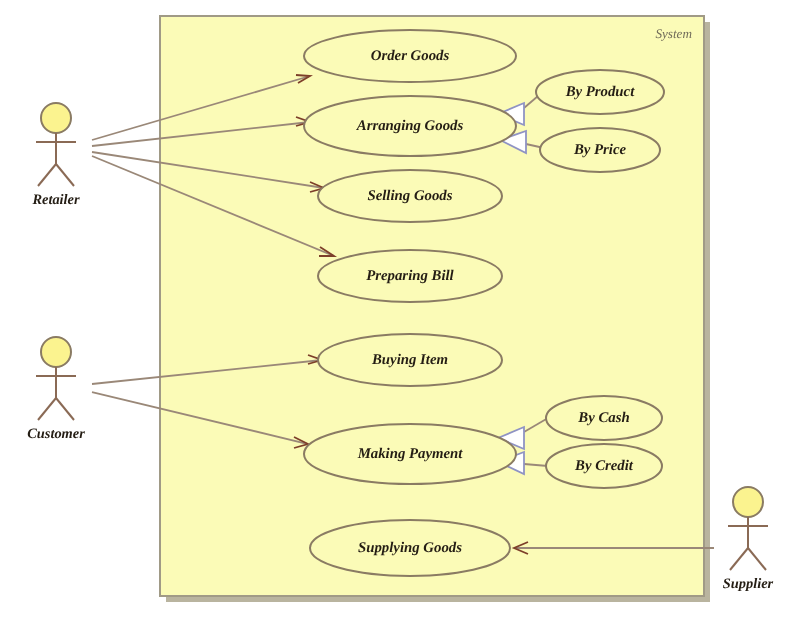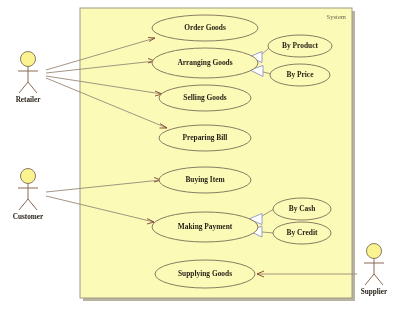--- a/index.html
+++ b/index.html
@@ -12,20 +12,21 @@
     height: 315px;
     position: relative;
     overflow: hidden;
     font-family: "Liberation Serif", "DejaVu Serif", serif;
   }
   #diagram-root {
     position: absolute;
     left: 0; top: 0;
     width: 400px;
     height: 315px;
+    font-style: italic;
   }
   svg#uml-canvas {
     display: block;
     width: 400px;
     height: 315px;
   }
   .boundary-rect {
     fill: #fbfbb7;
     stroke: #a09a86;
     stroke-width: 1;

